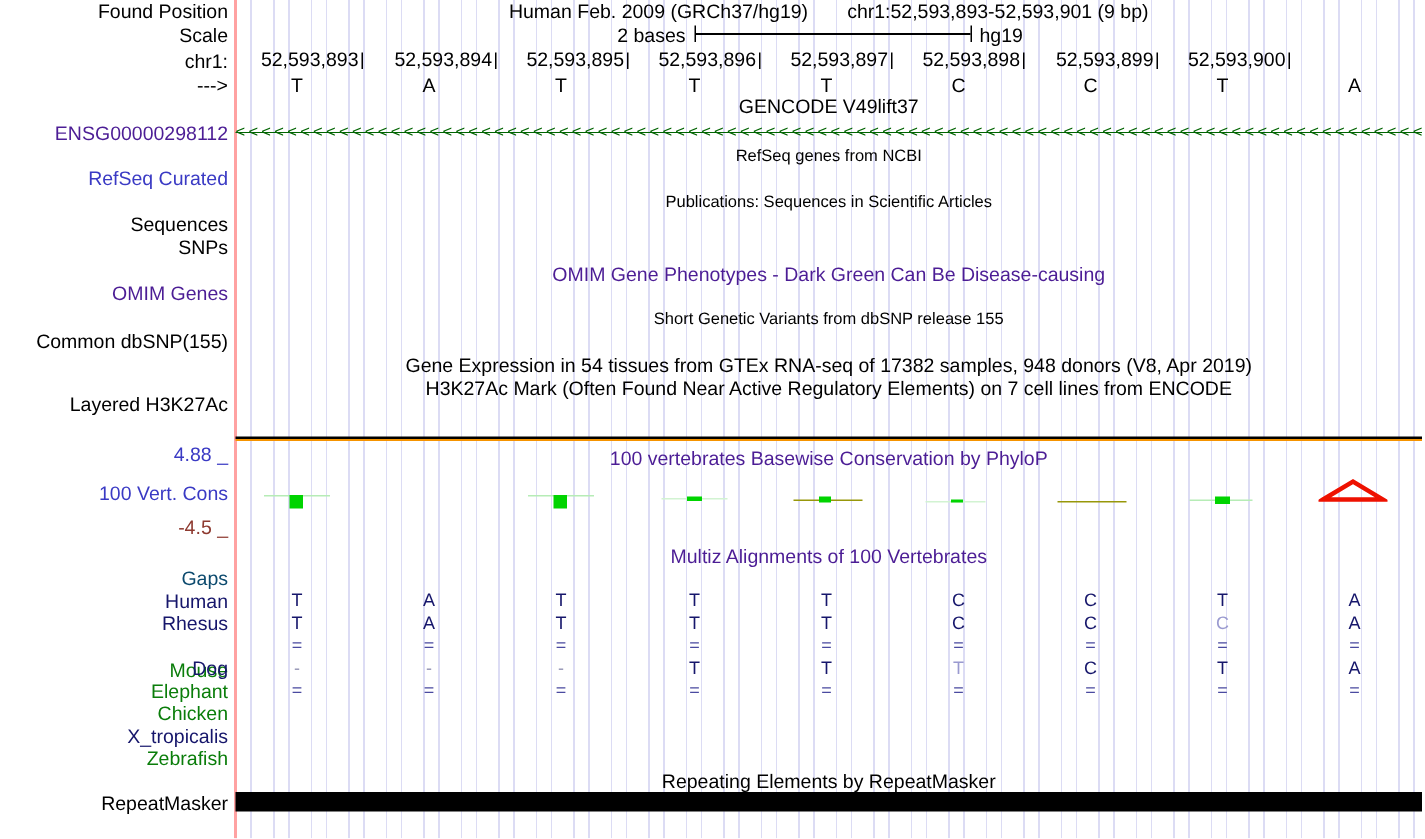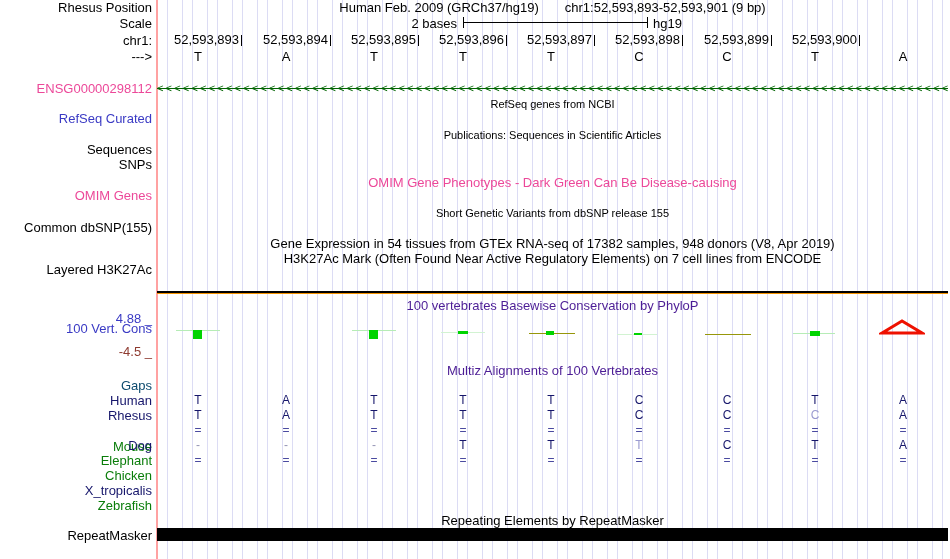--- a/index.html
+++ b/index.html
@@ -10,21 +10,21 @@
   .grid{left:157px;top:0;width:791px;height:559px;z-index:0;
         background:repeating-linear-gradient(90deg,#dcdcf4 0 1px,transparent 1px 10px,#dcdcf4 10px 11px,transparent 11px 25px);}
   .redline{left:156px;top:0;width:2px;height:559px;background:#ffa2a2;z-index:1;}
   
   .ll{right:798px;text-align:right;z-index:3;}
   
   .ct{left:157px;width:791px;text-align:center;z-index:3;}
   .ct.small{font-size:11px;}
   .blue{color:#3a3ac4;}
   .titleblue{color:#4c1d95;}
-  .dgreen{color:#ec4899;}
+  .dgreen{color:#4c1d95;}
   .maroon{color:#8e3a30;}
   .colc{transform:translateX(-50%);text-align:center;z-index:3;}
   .tick{width:1px;height:11px;background:#000;top:35px;z-index:3;}
   .posnum{width:110px;text-align:right;top:33px;z-index:3;}
   .hdrflex{left:157px;width:791px;top:1px;display:flex;justify-content:center;gap:26px;z-index:3;}
   .scalebar{left:463px;top:17px;width:183px;height:11px;border-left:1px solid #000;border-right:1px solid #000;
             background:linear-gradient(transparent 0 5px,#000 5px 6px,transparent 6px);z-index:3;}
   .arrows{left:157px;top:82px;width:791px;height:13px;overflow:hidden;color:#006400;font-size:11px;
           letter-spacing:2.2px;line-height:13px;z-index:3;
           background:linear-gradient(transparent 0 6px,#006400 6px 7px,transparent 7px);}
@@ -45,21 +45,21 @@
   .ll[data-tone="orange"]{color:#0c4a6e;}
 </style>
 </head>
 <body>
 
 <div class="screen">
 
   <div class="abs grid"></div>
   <div class="abs redline"></div>
 
-  <div class="abs ll" style="top:1px;">Rhesus Position</div>
+  <div class="abs ll" style="top:1px;">Found Position</div>
   <div class="abs ll" style="top:17px;">Scale</div>
   <div class="abs ll" style="top:34px;">chr1:</div>
   <div class="abs ll" style="top:50px;">---&gt;</div>
 
   <div class="abs hdrflex">
     <span>Human Feb. 2009 (GRCh37/hg19)</span>
     <span>chr1:52,593,893-52,593,901 (9 bp)</span>
   </div>
 
   <div class="abs" style="left:395px;top:17px;width:62px;text-align:right;z-index:3;">2 bases</div>
@@ -86,20 +86,21 @@
   <div class="abs colc" style="left:198px;top:50px;">T</div>
   <div class="abs colc" style="left:286px;top:50px;">A</div>
   <div class="abs colc" style="left:374px;top:50px;">T</div>
   <div class="abs colc" style="left:463px;top:50px;">T</div>
   <div class="abs colc" style="left:551px;top:50px;">T</div>
   <div class="abs colc" style="left:639px;top:50px;">C</div>
   <div class="abs colc" style="left:727px;top:50px;">C</div>
   <div class="abs colc" style="left:815px;top:50px;">T</div>
   <div class="abs colc" style="left:903px;top:50px;">A</div>
 
+  <div class="abs ct" style="top:64px;">GENCODE V49lift37</div>
   <div class="abs ll dgreen" style="top:82px;">ENSG00000298112</div>
   <div class="abs arrows">&lt;&lt;&lt;&lt;&lt;&lt;&lt;&lt;&lt;&lt;&lt;&lt;&lt;&lt;&lt;&lt;&lt;&lt;&lt;&lt;&lt;&lt;&lt;&lt;&lt;&lt;&lt;&lt;&lt;&lt;&lt;&lt;&lt;&lt;&lt;&lt;&lt;&lt;&lt;&lt;&lt;&lt;&lt;&lt;&lt;&lt;&lt;&lt;&lt;&lt;&lt;&lt;&lt;&lt;&lt;&lt;&lt;&lt;&lt;&lt;&lt;&lt;&lt;&lt;&lt;&lt;&lt;&lt;&lt;&lt;&lt;&lt;&lt;&lt;&lt;&lt;&lt;&lt;&lt;&lt;&lt;&lt;&lt;&lt;&lt;&lt;&lt;&lt;&lt;&lt;&lt;&lt;&lt;&lt;&lt;&lt;&lt;&lt;&lt;&lt;</div>
 
   <div class="abs ct small" style="top:98px;">RefSeq genes from NCBI</div>
   <div class="abs ll blue" style="top:112px;">RefSeq Curated</div>
 
   <div class="abs ct small" style="top:129px;">Publications: Sequences in Scientific Articles</div>
   <div class="abs ll" style="top:143px;">Sequences</div>
   <div class="abs ll" style="top:158px;">SNPs</div>
 
@@ -107,21 +108,21 @@
   <div class="abs ll dgreen" style="top:189px;">OMIM Genes</div>
 
   <div class="abs ct small" style="top:207px;">Short Genetic Variants from dbSNP release 155</div>
   <div class="abs ll" style="top:221px;">Common dbSNP(155)</div>
 
   <div class="abs ct" style="top:237px;">Gene Expression in 54 tissues from GTEx RNA-seq of 17382 samples, 948 donors (V8, Apr 2019)</div>
   <div class="abs ct" style="top:252px;">H3K27Ac Mark (Often Found Near Active Regulatory Elements) on 7 cell lines from ENCODE</div>
   <div class="abs ll" style="top:263px;">Layered H3K27Ac</div>
   <div class="abs h3kline"></div>
 
-  <div class="abs ll blue" style="top:312px;">4.88 _</div>
+  <div class="abs ll blue" style="top:296px;">4.88 _</div>
   <div class="abs ct titleblue" style="top:299px;">100 vertebrates Basewise Conservation by PhyloP</div>
   <div class="abs ll blue" style="top:322px;">100 Vert. Cons</div>
   <div class="abs ll maroon" style="top:345px;">-4.5 _</div>
 
   <div class="abs cl pale" style="left:176px;top:330px;width:44px;"></div>
   <div class="abs bright" style="left:193px;top:330px;width:9px;height:9px;"></div>
   <div class="abs cl pale" style="left:352px;top:330px;width:44px;"></div>
   <div class="abs bright" style="left:369px;top:330px;width:9px;height:9px;"></div>
   <div class="abs cl paler" style="left:441px;top:332px;width:44px;"></div>
   <div class="abs bright" style="left:458px;top:331px;width:10px;height:3px;"></div>

